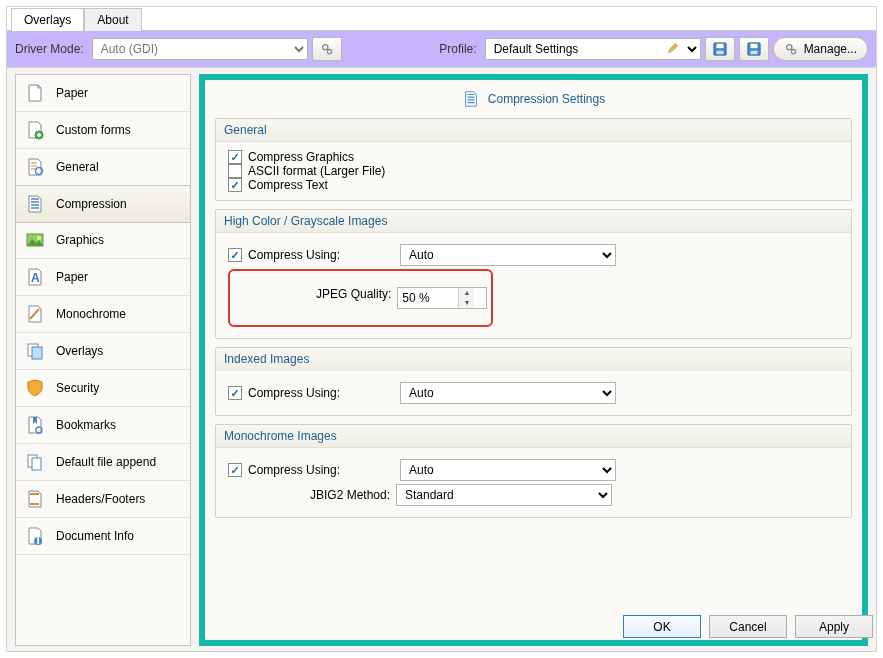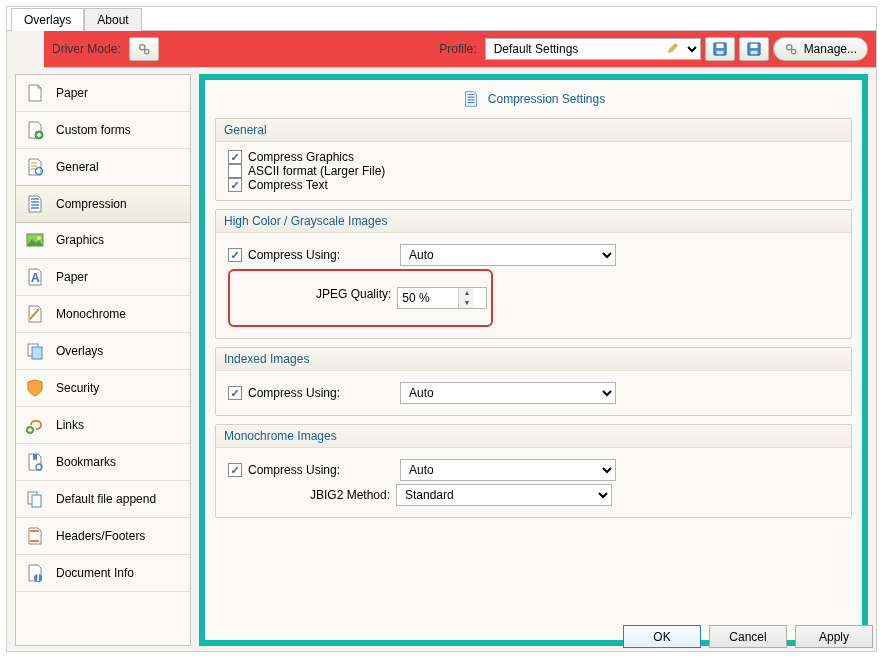--- a/index.html
+++ b/index.html
@@ -5,21 +5,21 @@
 * { box-sizing: border-box; margin: 0; padding: 0; font-family: "Segoe UI", Tahoma, sans-serif; font-size: 12px; }
 body { background: #fff; width: 883px; height: 658px; position: relative; overflow: hidden; }
 
 .outer { border: 1px solid #d0d0d0; position: absolute; inset: 6px; background: #f4f3ef; }
 
 .tabs-row { display: flex; gap: 0; padding-left: 4px; background: #fff; border-bottom: 1px solid #c5c5c5; }
 .tab { padding: 4px 12px 4px 12px; border: 1px solid #c5c5c5; border-bottom: none; background: #fff; position: relative; top: 1px; cursor: pointer; }
 .tab.inactive { background: #f0f0f0; }
 .tab.active { background: #fff; }
 
-.toolbar { display: flex; align-items: center; padding: 6px 8px; gap: 4px; background: #ef4444; border-bottom: 1px solid #d6d3cc; margin-left: 37px; }
+.toolbar { display: flex; align-items: center; padding: 6px 8px; gap: 4px; background: #c4b5fd; border-bottom: 1px solid #d6d3cc; }
 .toolbar .lbl { margin-right: 4px; color: #333; }
 .toolbar select, .toolbar .combo { height: 22px; border: 1px solid #b5b5b5; background: #fff; padding: 1px 4px; }
 .driver-combo { width: 200px; color: #777; }
 .toolbar .iconbtn { width: 30px; height: 24px; border: 1px solid #b9b9b0; background: linear-gradient(#fdfdfb,#e9e8e1); border-radius: 2px; display:flex; align-items:center; justify-content:center; cursor:pointer;}
 .toolbar .spacer { flex: 1; }
 .profile-combo { width: 185px; }
 .manage-btn { height: 24px; padding: 0 10px; border: 1px solid #b9b9b0; background: linear-gradient(#fdfdfb,#e9e8e1); border-radius: 12px; display:flex; align-items:center; gap:6px; cursor:pointer;}
 
 .body-row { display: flex; padding: 6px 8px 6px 8px; gap: 8px; height: calc(100% - 60px); }
 
@@ -39,21 +39,21 @@
 .field-row { display:flex; align-items:center; margin: 3px 0; }
 .field-label { width: 168px; text-align: right; padding-right: 6px; }
 .field-label.cb { width: auto; text-align: left; }
 select.combo { height: 22px; width: 216px; border: 1px solid #b5b5b5; background: #fff; padding: 1px 4px; }
 .spin { display:flex; align-items:center; border:1px solid #b5b5b5; height:22px; width:90px; background:#fff;}
 .spin input { border:none; width: 60px; padding: 2px 4px; outline:none; }
 .spin .spbtns { display:flex; flex-direction:column; width:16px;}
 .spin .spbtns div { height:10px; border-left:1px solid #ccc; font-size:7px; text-align:center; line-height:9px; color:#555; cursor:pointer; background:#f3f3f3;}
 .highlight-red { border: 2px solid #d43a2f; border-radius: 6px; padding: 16px 4px; display:inline-flex; }
 
-.footer { position:absolute; right: 10px; bottom: 10px; display:flex; gap:8px; }
+.footer { position:absolute; right: 10px; bottom: 20px; display:flex; gap:8px; }
 .btn { width: 78px; height: 23px; border: 1px solid #adadad; background: linear-gradient(#f5f5f5,#e7e7e7); cursor:pointer; }
 .btn.primary { border: 1px solid #2a7ecb; background: linear-gradient(#f7fbff,#e6f1fb); }
 
 
 svg { display:block; }
 
 
 .sidebar::-webkit-scrollbar { width: 16px; }
 .sidebar::-webkit-scrollbar-thumb { background:#cdcdcd; border:1px solid #b0b0b0;}
 .sidebar::-webkit-scrollbar-button { height:16px; background:#e9e9e9; border:1px solid #b0b0b0;}
@@ -63,20 +63,23 @@
 
 <div class="outer">
 
   <div class="tabs-row">
     <div class="tab active">Overlays</div>
     <div class="tab inactive">About</div>
   </div>
 
   <div class="toolbar">
     <span class="lbl">Driver Mode:</span>
+    <select class="combo driver-combo">
+      <option>Auto (GDI)</option>
+    </select>
     <div class="iconbtn">
       <span>
         <svg width="14" height="14" viewBox="0 0 16 16">
             <circle cx="6" cy="6" r="3" fill="none" stroke="#888" stroke-width="1.5"></circle>
             <circle cx="11" cy="11" r="2.5" fill="none" stroke="#888" stroke-width="1.3"></circle>
           </svg>
       </span>
     </div>
     <div class="spacer"></div>
     <span class="lbl">Profile:</span>
@@ -197,30 +200,20 @@
           </span>
         <span>Overlays</span>
       </div>
       <div class="sidebar-item">
         <span class="sb-icon">
             <svg width="20" height="20" viewBox="0 0 20 20">
               <path d="M10 2 L17 4 V10 C17 15 10 18 10 18 C10 18 3 15 3 10 V4 Z" fill="#f4a93a" stroke="#c97f1a"></path>
             </svg>
           </span>
         <span>Security</span>
-      </div>
-      <div class="sidebar-item">
-        <span class="sb-icon">
-            <svg width="20" height="20" viewBox="0 0 20 20">
-              <path d="M6 10 a4 4 0 0 1 4 -4 h2 a4 4 0 0 1 0 8 h-1" fill="none" stroke="#d48a3a" stroke-width="2"></path>
-              <circle cx="5" cy="15" r="3.5" fill="#5db65d" stroke="#3a8a3a"></circle>
-              <path d="M5 13 V17 M3 15 H7" stroke="#fff" stroke-width="1.3"></path>
-            </svg>
-          </span>
-        <span>Links</span>
       </div>
       <div class="sidebar-item">
         <span class="sb-icon">
             <svg width="20" height="20" viewBox="0 0 20 20">
               <path d="M4 2 H13 L16 5 V18 H4 Z" fill="#fff" stroke="#888"></path>
               <path d="M8 2 V9 L10 7 L12 9 V2" fill="#4a8acb"></path>
               <circle cx="14" cy="15" r="3" fill="none" stroke="#4a8acb" stroke-width="1.3"></circle>
             </svg>
           </span>
         <span>Bookmarks</span>

